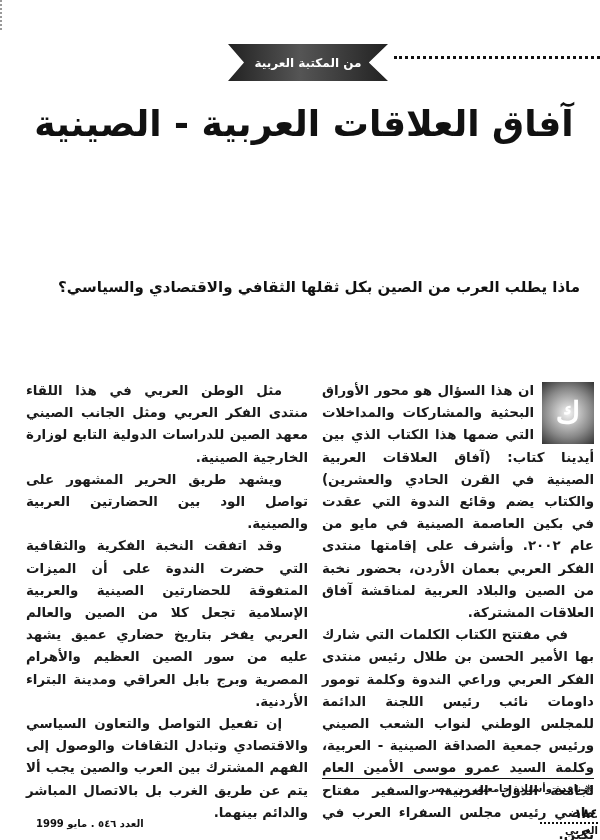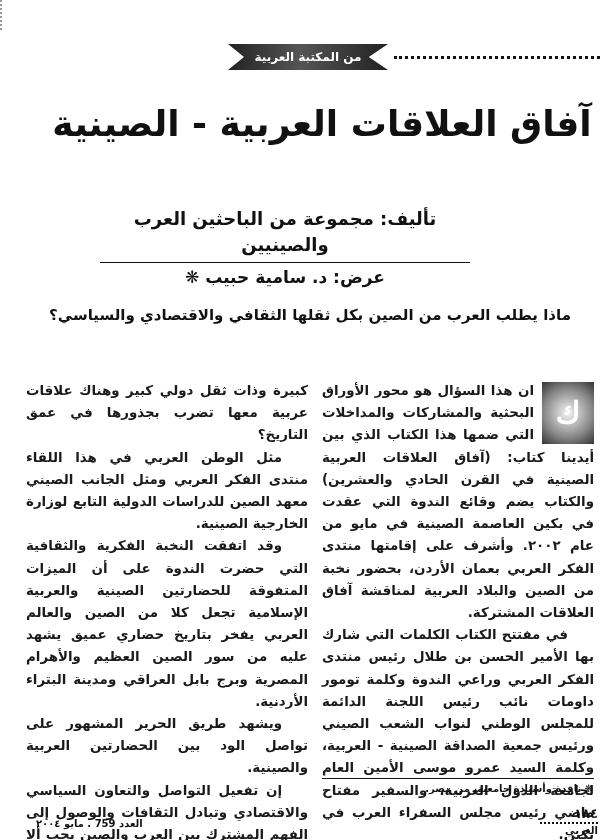--- a/index.html
+++ b/index.html
@@ -3,40 +3,40 @@
 <meta charset="utf-8">
 <style>
   html, body { margin: 0; padding: 0; }
   body {
     width: 600px; height: 840px; background: #ffffff; position: relative; overflow: hidden;
     font-family: "DejaVu Sans", sans-serif; color: #111;
   }
   .page { position: absolute; left: 0; top: 0; width: 600px; height: 840px; }
   .section-header { position: absolute; top: 44px; left: 228px; width: 372px; height: 26px; }
   .section-badge {
-    position: absolute; left: 0; top: 0; height: 26px; width: 160px;
+    position: absolute; left: 0; top: 0; height: 37px; width: 160px;
     background: linear-gradient(90deg, #222 0%, #555 45%, #222 100%);
     color: #fff; font-weight: bold; font-size: 12px; direction: rtl;
     display: flex; align-items: center; justify-content: center;
     clip-path: polygon(0 0, 100% 0, 88% 50%, 100% 100%, 0 100%, 10% 50%);
   }
   .dotted-rule {
     position: absolute; left: 166px; right: 0; top: 12px; border-top: 3px dotted #111;
   }
   .title {
-    position: absolute; top: 100px; left: 52px; width: 540px; text-align: center; direction: rtl;
+    position: absolute; top: 100px; left: 34px; width: 540px; text-align: center; direction: rtl;
     font-weight: bold; font-size: 36px; line-height: 48px;
   }
   .byline { position: absolute; top: 206px; left: 100px; width: 370px; direction: rtl; text-align: center; }
   .author-line {
     font-weight: bold; font-size: 18px; line-height: 26px; border-bottom: 1.5px solid #111; padding-bottom: 4px;
   }
   .reviewer-line { font-weight: bold; font-size: 17px; line-height: 28px; }
   .lead {
-    position: absolute; top: 304px; left: 40px; width: 540px; direction: rtl; text-align: center;
+    position: absolute; top: 276px; left: 40px; width: 540px; direction: rtl; 
     font-weight: bold; font-size: 15px; line-height: 23px;
   }
   .col {
     position: absolute; top: 380px; direction: rtl; text-align: justify;
     font-size: 13.4px; line-height: 22.2px; font-weight: bold; color: #1a1a1a;
   }
   .col p { margin: 0; text-indent: 0; }
   .col p.ind { text-indent: 26px; }
   .col-right { left: 322px; width: 272px; }
   .col-left { left: 26px; width: 282px; }
@@ -69,50 +69,45 @@
     <div class="section-badge">
       <span>من المكتبة العربية</span>
     </div>
     <div class="dotted-rule"></div>
   </div>
 
   <div class="title">
     <div>آفاق العلاقات العربية - الصينية</div>
   </div>
 
-  <div class="byline">
-    <div class="author-line">تأليف: مجموعة من الباحثين العرب والصينيين</div>
-    <div class="reviewer-line">عرض: د. سامية حبيب ❋</div>
-  </div>
 
   <div class="lead">
     <div>ماذا يطلب العرب من الصين بكل ثقلها الثقافي والاقتصادي والسياسي؟</div>
   </div>
 
   <div class="col col-right">
     <div class="dropcap">
       <span>ك</span>
     </div>
     <p>ان هذا السؤال هو محور الأوراق البحثية والمشاركات والمداخلات التي ضمها هذا الكتاب الذي بين أيدينا كتاب: (آفاق العلاقات العربية الصينية في القرن الحادي والعشرين) والكتاب يضم وقائع الندوة التي عقدت في بكين العاصمة الصينية في مايو من عام ٢٠٠٢. وأشرف على إقامتها منتدى الفكر العربي بعمان الأردن، بحضور نخبة من الصين والبلاد العربية لمناقشة آفاق العلاقات المشتركة.</p>
     <p class="ind">في مفتتح الكتاب الكلمات التي شارك بها الأمير الحسن بن طلال رئيس منتدى الفكر العربي وراعي الندوة وكلمة تومور داومات نائب رئيس اللجنة الدائمة للمجلس الوطني لنواب الشعب الصيني ورئيس جمعية الصداقة الصينية - العربية، وكلمة السيد عمرو موسى الأمين العام لجامعة الدول العربية، والسفير مفتاح ماضي رئيس مجلس السفراء العرب في بكين.</p>
 
   </div>
 
   <div class="col col-left">
-    <p>كبيرة وذات ثقل دولي كبير وهناك علاقات عربية معها تضرب بجذورها في عمق التاريخ؟</p>
     <p class="ind">مثل الوطن العربي في هذا اللقاء منتدى الفكر العربي ومثل الجانب الصيني معهد الصين للدراسات الدولية التابع لوزارة الخارجية الصينية.</p>
+    <p class="ind">ويشهد طريق الحرير المشهور على تواصل الود بين الحضارتين العربية والصينية.</p>
     <p class="ind">وقد اتفقت النخبة الفكرية والثقافية التي حضرت الندوة على أن الميزات المتفوقة للحضارتين الصينية والعربية الإسلامية تجعل كلا من الصين والعالم العربي يفخر بتاريخ حضاري عميق يشهد عليه من سور الصين العظيم والأهرام المصرية وبرج بابل العراقي ومدينة البتراء الأردنية.</p>
-    <p class="ind">ويشهد طريق الحرير المشهور على تواصل الود بين الحضارتين العربية والصينية.</p>
     <p class="ind">إن تفعيل التواصل والتعاون السياسي والاقتصادي وتبادل الثقافات والوصول إلى الفهم المشترك بين العرب والصين يجب ألا يتم عن طريق الغرب بل بالاتصال المباشر والدائم بينهما.</p>
 
   </div>
 
   <div class="footnote-rule"></div>
   <div class="footnote">❋ ناقدة وأستاذة جامعية، من مصر.</div>
 
   <div class="folio">
     <div class="folio-number">١٨٤</div>
     <div class="folio-rule"></div>
     <div class="folio-mag">العربي</div>
   </div>
 
-  <div class="issue">العدد 759 . مايو ٢٠٠٤</div>
+  <div class="issue">العدد ٥٤٦ . مايو 1999</div>
 </div>
 
 </body></html>

